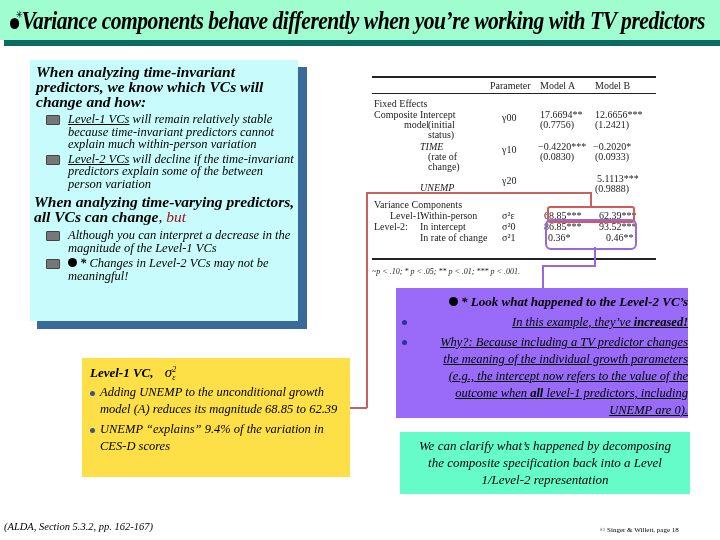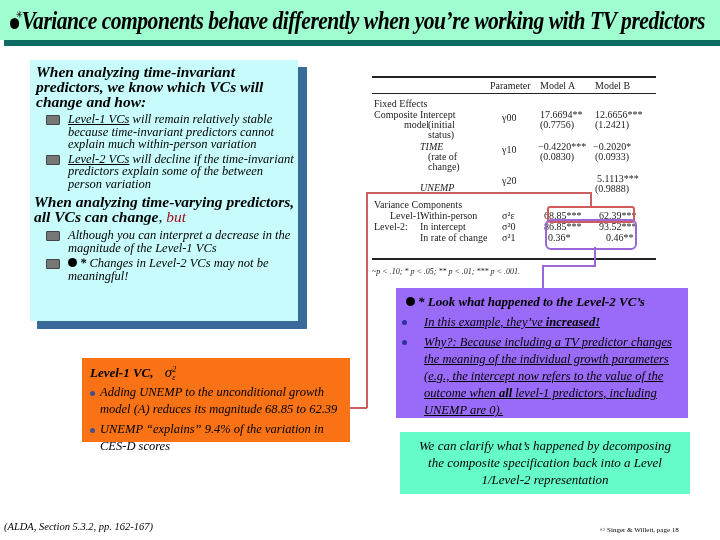--- a/index.html
+++ b/index.html
@@ -20,26 +20,26 @@
   .red-word{color:#a0101a;font-weight:normal;}
   u{text-decoration:underline;}
 
   .table-area{left:372px;top:72px;width:290px;height:220px;font-size:10px;color:#222;}
   .rule{position:absolute;height:1.5px;background:#222;}
   .cell{position:absolute;white-space:nowrap;font-size:10px;line-height:11px;color:#222;}
 
   .red-rect{border:2px solid #d25a5a;border-radius:3px;}
   .purple-rect{border:2px solid #9a66d8;border-radius:6px;}
 
-  .purple-box{left:396px;top:288px;width:292px;height:130px;background:#9a6bf8;}
+  .purple-box{left:396px;top:288px;width:292px;height:130px;background:#9a6bf8;text-align:right;}
   .pb-h{font-style:italic;font-weight:bold;font-size:13px;color:#000;}
   .pb-b{position:relative;font-style:italic;font-size:12.5px;line-height:17px;color:#000;padding-left:28px;text-decoration:underline;}
   .dot{position:absolute;left:6px;top:6px;width:5px;height:5px;border-radius:50%;background:#3030a0;}
 
-  .red-box{left:82px;top:358px;width:268px;height:84px;background:#f97316;}
+  .red-box{left:82px;top:358px;width:268px;height:119px;background:#fde047;}
   .rb-b{position:relative;font-style:italic;font-size:12.5px;line-height:17px;color:#000;padding-left:18px;}
   .rb-b .dot{left:8px;top:7px;background:#40508a;}
 
   .teal-box{left:400px;top:432px;width:290px;height:62px;background:#66fcca;text-align:center;font-style:italic;font-size:13px;line-height:17px;color:#000;}
   .footer-left{left:4px;top:521px;font-style:italic;font-size:10.5px;color:#000;}
   .footer-right{left:600px;top:526px;font-size:7px;color:#000;}
 </style>
 </head>
 <body>
 

